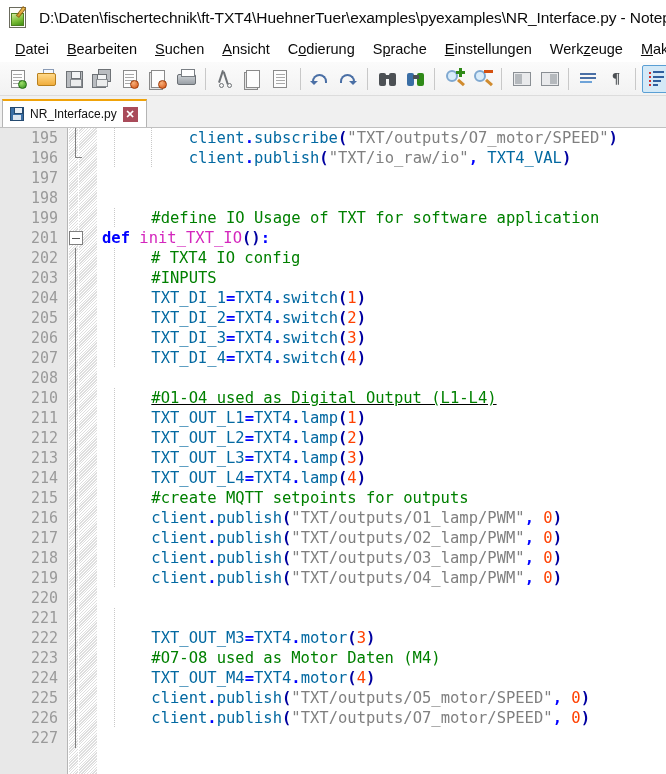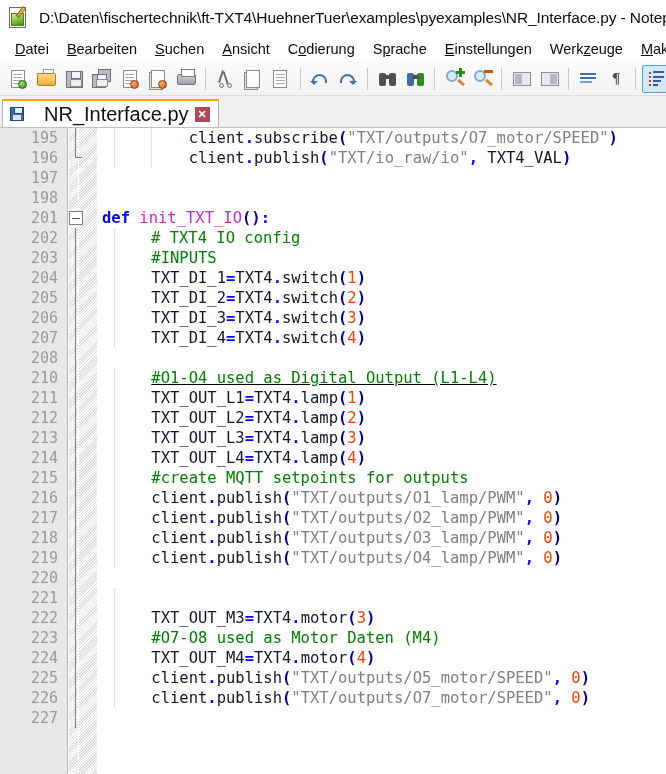--- a/index.html
+++ b/index.html
@@ -156,21 +156,21 @@
     background:#ffffff;border:1px solid #b4b4b4;border-bottom:none;
     border-top:2px solid #f0a30a;
     padding:0 8px 0 7px;margin-left:2px;box-sizing:border-box;
   }
   .tab .savico{
     width:14px;height:14px;background:#3a6ea5;border:1px solid #24496f;
     position:relative;box-sizing:border-box;flex:0 0 auto;
   }
   .tab .savico:before{content:"";position:absolute;left:3px;top:-1px;width:7px;height:5px;background:#e8eef5;border:1px solid #24496f;}
   .tab .savico:after{content:"";position:absolute;left:2px;bottom:0;width:8px;height:5px;background:#dbe4ef;}
-  .tab .tname{font-size:20px;color:#101010;white-space:nowrap;margin-left:14px;}
+  .tab .tname{font-size:12px;color:#101010;white-space:nowrap;}
   .tab .xbtn{
     width:15px;height:15px;background:#a94b5a;color:#fff;
     font:bold 11px "Liberation Sans",sans-serif;display:flex;align-items:center;
     justify-content:center;flex:0 0 auto;
   }
   
   .editor{
     position:relative;height:646px;background:#ffffff;overflow:hidden;
     font-family:"DejaVu Sans Mono","Liberation Mono",monospace;
   }
@@ -208,21 +208,21 @@
   .foldend{position:absolute;left:75px;top:0;width:1px;height:10px;background:#808080;}
   .foldend:after{content:"";position:absolute;left:0;top:9px;width:7px;height:1px;background:#808080;}
   
   .c-com{color:#008000;}
   .c-kw{color:#0000ff;font-weight:bold;}
   .c-fn{color:#d426bd;}
   .c-str{color:#808080;}
   .c-op{color:#0000ff;font-weight:bold;}
   .c-num{color:#ff4000;}
   .c-par{color:#0000a0;font-weight:bold;}
-  .c-id{color:#0f172a;}
+  .c-id{color:#0369a1;}
   .iguide{
     position:absolute;top:0;width:1px;height:20px;
     background:repeating-linear-gradient(180deg,#c8c8c8 0 1px,transparent 1px 2px);
   }
 </style>
 </head>
 <body>
 
 <div class="titlebar">
   <div class="npp-icon">
@@ -353,20 +353,21 @@
 </div>
 
 <div class="editor">
   <div class="gutter"></div>
   <div class="foldmargin"></div>
   <div class="rows" id="rows">
       <div class="row"><div class="ln">195</div><div class="foldline"></div><div class="iguide" style="left: 114px;"></div><div class="iguide" style="left: 151.32px;"></div><div class="code" style="left: 188.64px;"><span class="c-id">client</span><span class="c-op">.</span><span class="c-id">subscribe</span><span class="c-par">(</span><span class="c-str">"TXT/outputs/O7_motor/SPEED"</span><span class="c-par">)</span></div></div>
       <div class="row"><div class="ln">196</div><div class="foldend"></div><div class="iguide" style="left: 114px;"></div><div class="iguide" style="left: 151.32px;"></div><div class="code" style="left: 188.64px;"><span class="c-id">client</span><span class="c-op">.</span><span class="c-id">publish</span><span class="c-par">(</span><span class="c-str">"TXT/io_raw/io"</span><span class="c-op">, </span><span class="c-id">TXT4_VAL</span><span class="c-par">)</span></div></div>
       <div class="row"><div class="ln">197</div><div class="code" style="left: 114px;"></div></div>
       <div class="row"><div class="ln">198</div><div class="code" style="left: 114px;"></div></div>
+      <div class="row"><div class="ln">199</div><div class="iguide" style="left: 114px;"></div><div class="code" style="left: 151.32px;"><span class="c-com">#define IO Usage of TXT for software application</span></div></div>
       <div class="row"><div class="ln">201</div><div class="foldbox"></div><div class="code" style="left: 102px;"><span class="c-kw">def</span><span class="c-id"> </span><span class="c-fn">init_TXT_IO</span><span class="c-par">()</span><span class="c-op">:</span></div></div>
       <div class="row"><div class="ln">202</div><div class="foldline"></div><div class="iguide" style="left: 114px;"></div><div class="code" style="left: 151px;"><span class="c-com"># TXT4 IO config</span></div></div>
       <div class="row"><div class="ln">203</div><div class="foldline"></div><div class="iguide" style="left: 114px;"></div><div class="code" style="left: 151.32px;"><span class="c-com">#INPUTS</span></div></div>
       <div class="row"><div class="ln">204</div><div class="foldline"></div><div class="iguide" style="left: 114px;"></div><div class="code" style="left: 151.32px;"><span class="c-id">TXT_DI_1</span><span class="c-op">=</span><span class="c-id">TXT4</span><span class="c-op">.</span><span class="c-id">switch</span><span class="c-par">(</span><span class="c-num">1</span><span class="c-par">)</span></div></div>
       <div class="row"><div class="ln">205</div><div class="foldline"></div><div class="iguide" style="left: 114px;"></div><div class="code" style="left: 151.32px;"><span class="c-id">TXT_DI_2</span><span class="c-op">=</span><span class="c-id">TXT4</span><span class="c-op">.</span><span class="c-id">switch</span><span class="c-par">(</span><span class="c-num">2</span><span class="c-par">)</span></div></div>
       <div class="row"><div class="ln">206</div><div class="foldline"></div><div class="iguide" style="left: 114px;"></div><div class="code" style="left: 151.32px;"><span class="c-id">TXT_DI_3</span><span class="c-op">=</span><span class="c-id">TXT4</span><span class="c-op">.</span><span class="c-id">switch</span><span class="c-par">(</span><span class="c-num">3</span><span class="c-par">)</span></div></div>
       <div class="row"><div class="ln">207</div><div class="foldline"></div><div class="iguide" style="left: 114px;"></div><div class="code" style="left: 151.32px;"><span class="c-id">TXT_DI_4</span><span class="c-op">=</span><span class="c-id">TXT4</span><span class="c-op">.</span><span class="c-id">switch</span><span class="c-par">(</span><span class="c-num">4</span><span class="c-par">)</span></div></div>
       <div class="row"><div class="ln">208</div><div class="foldline"></div><div class="code" style="left: 114px;"></div></div>
       <div class="row"><div class="ln">210</div><div class="foldline"></div><div class="iguide" style="left: 114px;"></div><div class="code" style="left: 151.32px; text-decoration: underline;"><span class="c-com">#O1-O4 used as Digital Output (L1-L4)</span></div></div>
       <div class="row"><div class="ln">211</div><div class="foldline"></div><div class="iguide" style="left: 114px;"></div><div class="code" style="left: 151.32px;"><span class="c-id">TXT_OUT_L1</span><span class="c-op">=</span><span class="c-id">TXT4</span><span class="c-op">.</span><span class="c-id">lamp</span><span class="c-par">(</span><span class="c-num">1</span><span class="c-par">)</span></div></div>

